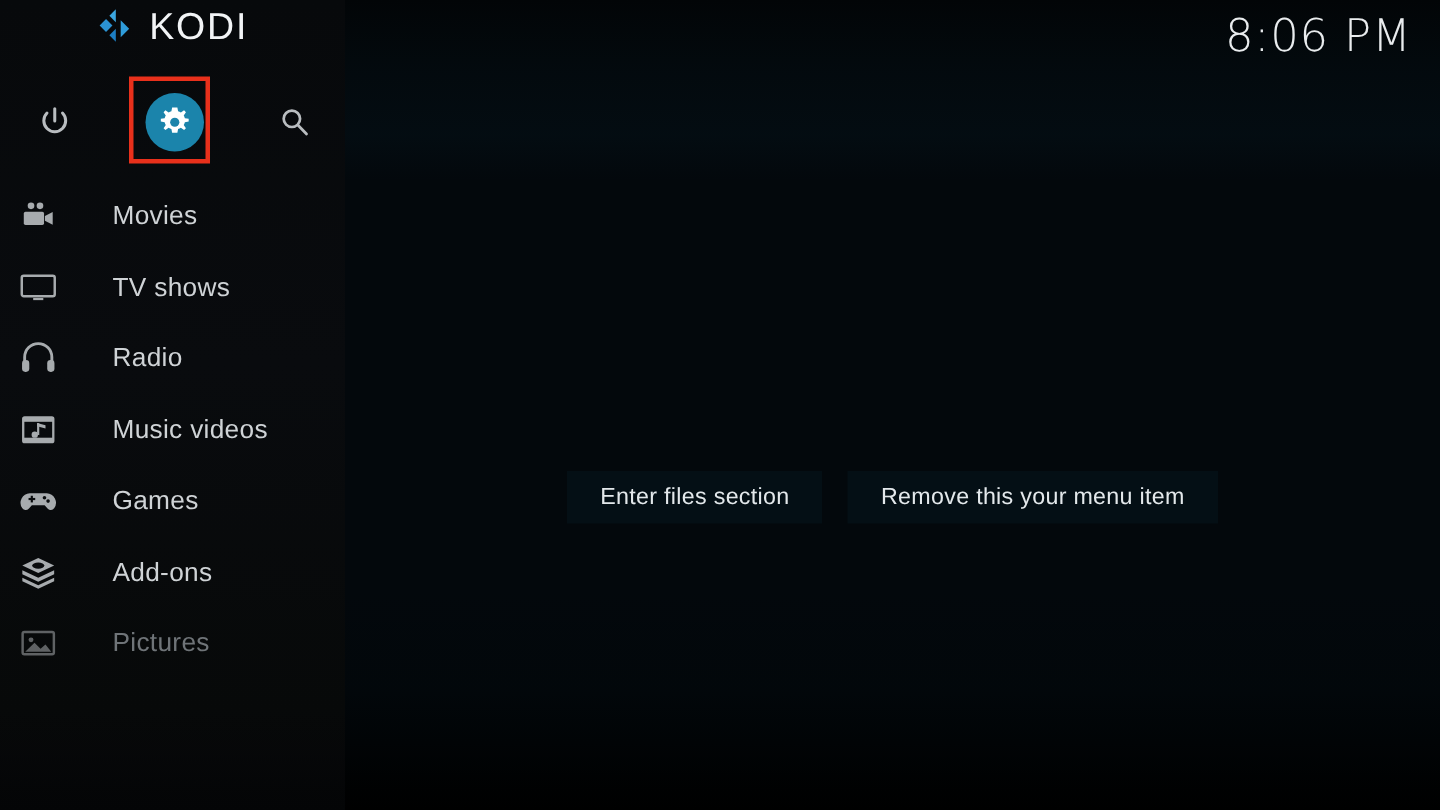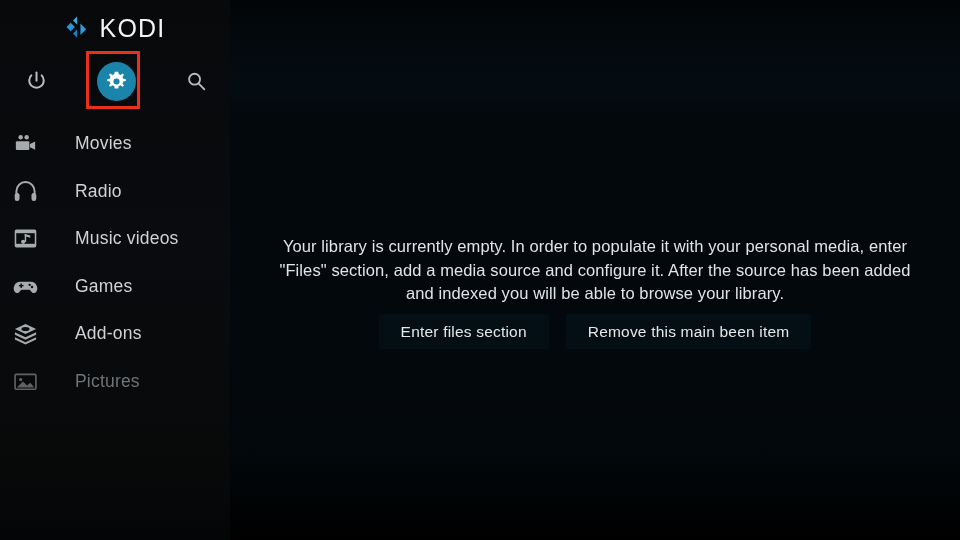--- a/index.html
+++ b/index.html
@@ -50,21 +50,21 @@
     position: absolute;
     left: 0; right: 0; bottom: 0;
     height: 70px;
     background: linear-gradient(180deg, rgba(7,9,11,0) 0%, rgba(6,7,9,0.55) 45%, rgba(4,5,6,0.92) 100%);
     pointer-events: none;
   }
 
   
   #logo-row {
     position: absolute;
-    left: 0; top: 10px;
+    left: 0; top: 0;
     width: 230px;
     height: 36px;
     display: flex;
     align-items: center;
     justify-content: center;
   }
   #logo-mark { width: 26px; height: 26px; margin-right: 9px; flex: none; }
   #logo-text {
     color: #f2f4f6;
     font-size: 25px;
@@ -197,27 +197,27 @@
 </head>
 <body>
 
 <div id="screen">
 
   <div id="bg"></div>
   <div id="bg-top-fade"></div>
   <div id="bg-bottom-fade"></div>
 
   <div id="content">
-    <div id="empty-message">Your library is currently empty. In order to populate it with your personal media, enter "Files" section, add a media source and configure it. After the source has been added and indexed you will be able to browse your library.</div>
     <div id="buttons-row">
       <button class="action-btn">Enter files section</button>
-      <button class="action-btn">Remove this main been item</button>
+      <button class="action-btn">Remove this your menu item</button>
     </div>
   </div>
 
+  <div id="clock">8:06 PM</div>
 
   <div id="sidebar">
 
     <div id="logo-row">
       <svg id="logo-mark" viewBox="0 0 64 64">
         <path d="M30 3 L30 24 L19.5 13.5 Z" fill="#3ba7e0"></path>
         <path d="M14 19 L24.5 29.5 L14 40 L3.5 29.5 Z" fill="#2b93d4"></path>
         <path d="M30 35 L30 56 L19.5 45.5 Z" fill="#1d7fc4"></path>
         <path d="M38 21 L52 35 L38 49 Z" fill="#2f9ddb"></path>
       </svg>
@@ -259,20 +259,29 @@
           <svg width="27" height="27" viewBox="0 0 28 28">
             <circle cx="9" cy="7.5" r="2.3" fill="#a7abae"></circle>
             <circle cx="15.2" cy="7.5" r="2.3" fill="#a7abae"></circle>
             <rect x="4" y="11.6" width="14" height="9.2" rx="1.2" fill="#a7abae"></rect>
             <path d="M18.6 14.6 L24 11.8 L24 20.6 L18.6 17.8 Z" fill="#a7abae"></path>
           </svg>
         </span>
         <span class="menu-label">Movies</span>
       </div>
 
+      <div class="menu-item">
+        <span class="menu-icon">
+          <svg width="27" height="27" viewBox="0 0 28 28">
+            <rect x="2.6" y="6" width="22.8" height="14.2" rx="1.4" stroke="#a7abae" stroke-width="1.7" fill="none"></rect>
+            <rect x="10.5" y="21.4" width="7" height="1.5" fill="#a7abae"></rect>
+          </svg>
+        </span>
+        <span class="menu-label">TV shows</span>
+      </div>
 
       <div class="menu-item">
         <span class="menu-icon">
           <svg width="27" height="27" viewBox="0 0 28 28">
             <path d="M4.6 17 L4.6 13.6 A9.4 9.4 0 0 1 23.4 13.6 L23.4 17" stroke="#a7abae" stroke-width="2" fill="none" stroke-linecap="round"></path>
             <rect x="2.8" y="15.6" width="5" height="8.2" rx="2.3" fill="#a7abae"></rect>
             <rect x="20.2" y="15.6" width="5" height="8.2" rx="2.3" fill="#a7abae"></rect>
           </svg>
         </span>
         <span class="menu-label">Radio</span>

